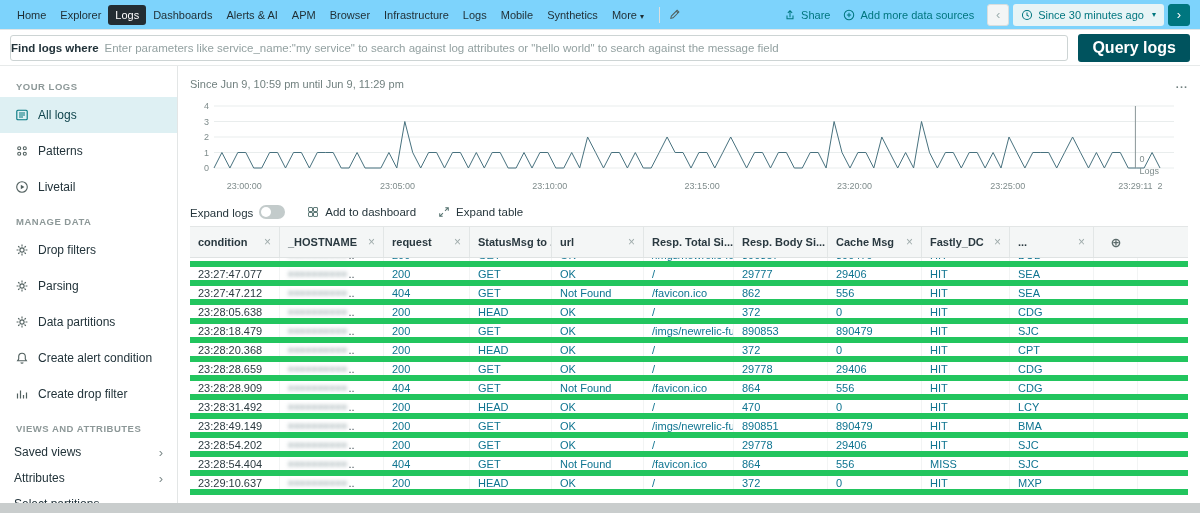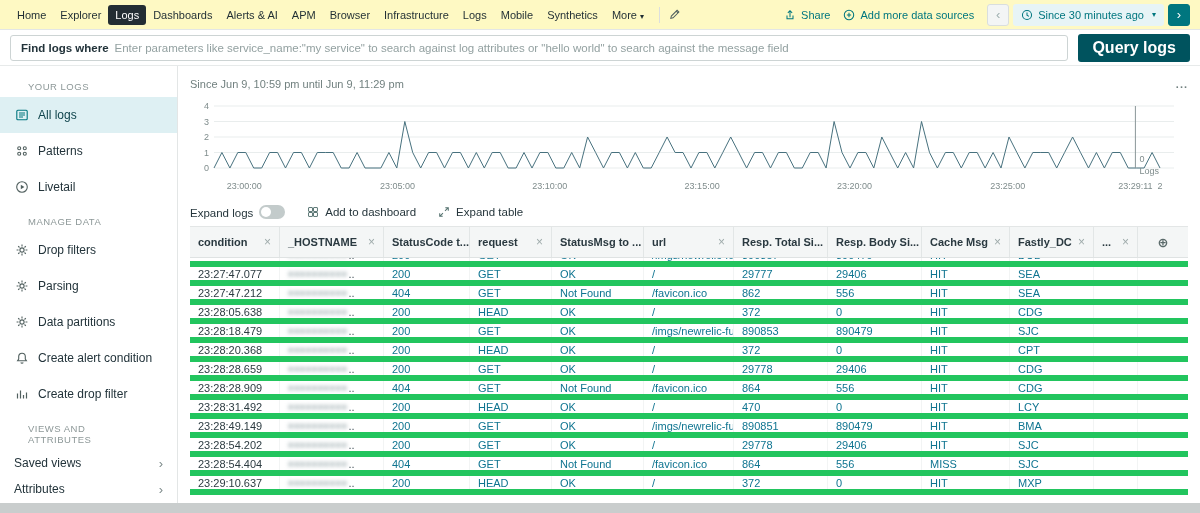--- a/index.html
+++ b/index.html
@@ -1,47 +1,47 @@
 <!DOCTYPE html>
 <html><head>
 <meta charset="utf-8">
 <style>
   *{margin:0;padding:0;box-sizing:border-box}
   html,body{width:1200px;height:513px;overflow:hidden;background:#fff;
     font-family:"Liberation Sans","DejaVu Sans",sans-serif;color:#27363c}
   .app{width:1200px;height:513px;display:flex;flex-direction:column}
 
   
-  .topnav{height:30px;display:flex;align-items:center;background:#fef9c3;border-bottom:1px solid #e3e6e6;padding:0 10px;flex:none}
+  .topnav{height:30px;display:flex;align-items:center;background:#7dd3fc;border-bottom:1px solid #e3e6e6;padding:0 10px;flex:none}
   .nav-items{display:flex;align-items:center;height:100%}
   .nav-item{font-size:11px;color:#1f2d33;padding:4px 7px;border-radius:3px;cursor:pointer;white-space:nowrap}
   .nav-item.active{background:#232d33;color:#fff}
   .caret{font-size:8px;margin-left:3px}
   .nav-divider{width:1px;height:16px;background:#dcdfdf;margin:0 8px}
   .icon{display:inline-flex;align-items:center;justify-content:center}
   .icon svg{display:block}
   .nav-right{margin-left:auto;display:flex;gap:13px}
   .teal-link{display:flex;align-items:center;gap:5px;color:#00767f;font-size:11px;cursor:pointer;white-space:nowrap}
   .time-group{display:flex;align-items:center;gap:4px}
   .chev-btn{width:22px;height:22px;border:1px solid #d9dede;border-radius:3px;background:#f3f5f5;color:#9fb0b0;font-size:13px;display:flex;align-items:center;justify-content:center;cursor:pointer}
   .chev-btn.dark{background:#00767f;border-color:#00767f;color:#fff}
   .time-pill{height:22px;display:flex;align-items:center;gap:5px;background:#e7f4f6;color:#00767f;font-size:11px;padding:0 8px;border-radius:3px;cursor:pointer;white-space:nowrap}
 
   
   .searchbar{height:36px;display:flex;align-items:center;gap:10px;padding:0 10px;background:#fff;border-bottom:1px solid #e7eaea;flex:none}
-  .search-box{flex:1;height:26px;border:1px solid #cdd4d4;border-radius:3px;display:flex;align-items:center;padding:0 10px;gap:6px;background:#fff}
+  .search-box{flex:1;height:26px;border:1px solid #cdd4d4;border-radius:3px;display:flex;align-items:center;padding:0 0;gap:6px;background:#fff}
   .search-label{font-size:11.5px;font-weight:bold;color:#22333a;white-space:nowrap}
   .search-input{flex:1;border:none;outline:none;font-size:11.5px;color:#33444a;background:transparent}
   .search-input::placeholder{color:#93a1a1}
   .query-btn{height:28px;background:#00535e;color:#fff;font-size:16px;border:none;border-radius:3px;padding:0 14px;font-weight:bold;cursor:pointer;white-space:nowrap}
 
   
   .content{display:flex;height:437px;flex:none}
   .sidebar{width:178px;background:#fff;border-right:1px solid #e3e6e6;padding-top:4px;overflow:hidden;flex:none}
-  .side-title{font-size:9.5px;letter-spacing:.5px;color:#8d9898;padding:11px 28px 5px;font-weight:normal}
+  .side-title{font-size:9.5px;letter-spacing:.5px;color:#8d9898;padding:11px 16px 5px;font-weight:bold}
   .side-item{display:flex;align-items:center;gap:9px;height:36px;padding:0 14px;font-size:12px;color:#22333a;cursor:pointer}
   .side-item .icon{width:15px;height:15px;color:#51605f}
   .side-item .icon svg{width:14px;height:14px}
   .side-item.active{background:#def0f3;color:#0f444c}
   .side-item.active .icon{color:#00767f}
   .side-item .chev{margin-left:auto;color:#7d8a8a;font-size:13px}
   .side-item.compact{height:26px}
 
   .main{flex:1;display:flex;flex-direction:column;background:#fff;padding:8px 12px 0 12px;min-width:0}
   .range-row{display:flex;align-items:center;font-size:11px;color:#71807f;height:20px;flex:none}
@@ -299,24 +299,20 @@
         <div class="t-head">
             <div class="th">
               <span>condition</span>
               <span class="th-x">×</span>
             </div>
             <div class="th">
               <span>_HOSTNAME</span>
               <span class="th-x">×</span>
             </div>
             <div class="th">
-              <span>StatusCode t...</span>
-              <span class="th-x">×</span>
-            </div>
-            <div class="th">
               <span>request</span>
               <span class="th-x">×</span>
             </div>
             <div class="th">
               <span>StatusMsg to ...</span>
               <span class="th-x">×</span>
             </div>
             <div class="th">
               <span>url</span>
               <span class="th-x">×</span>

